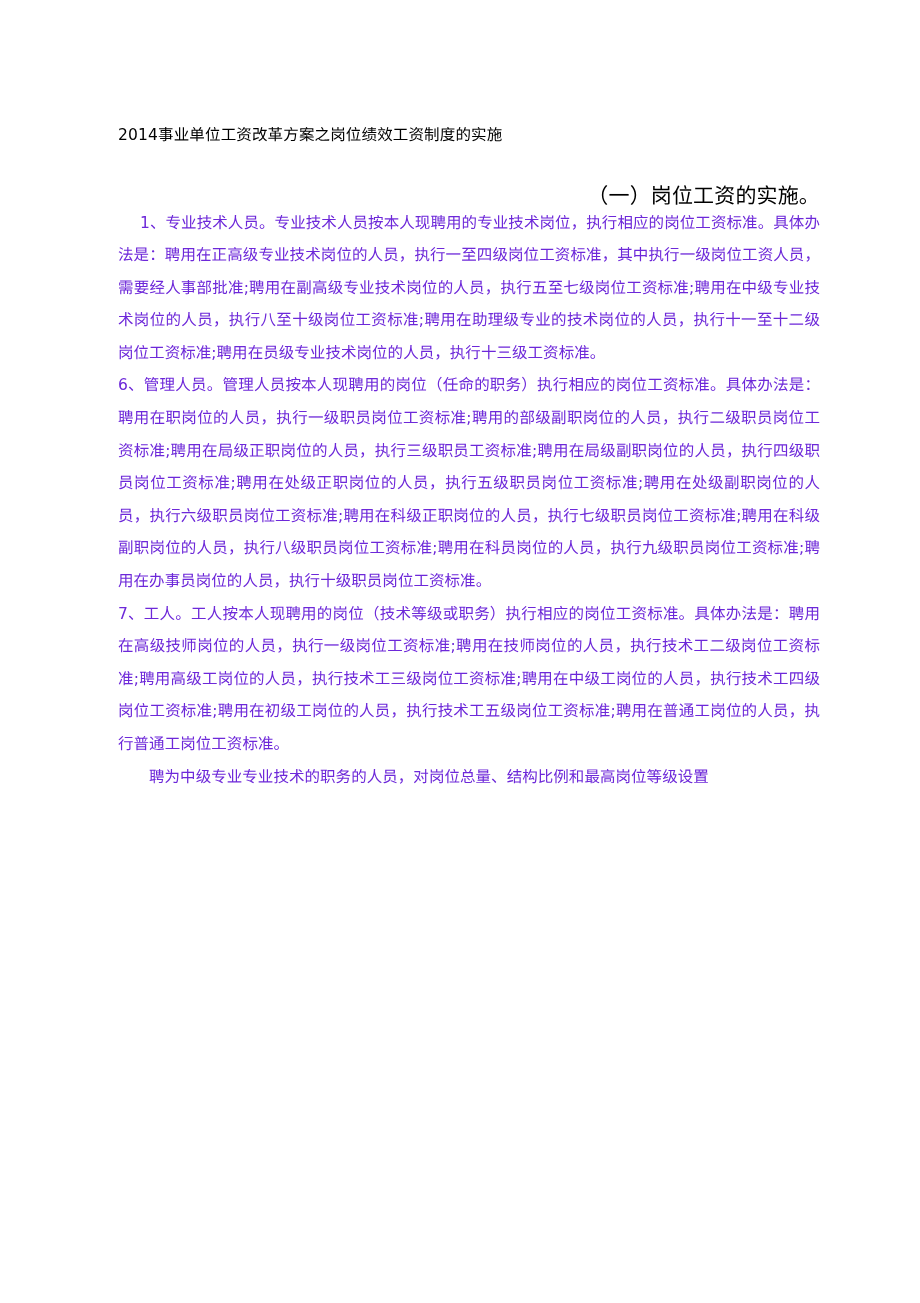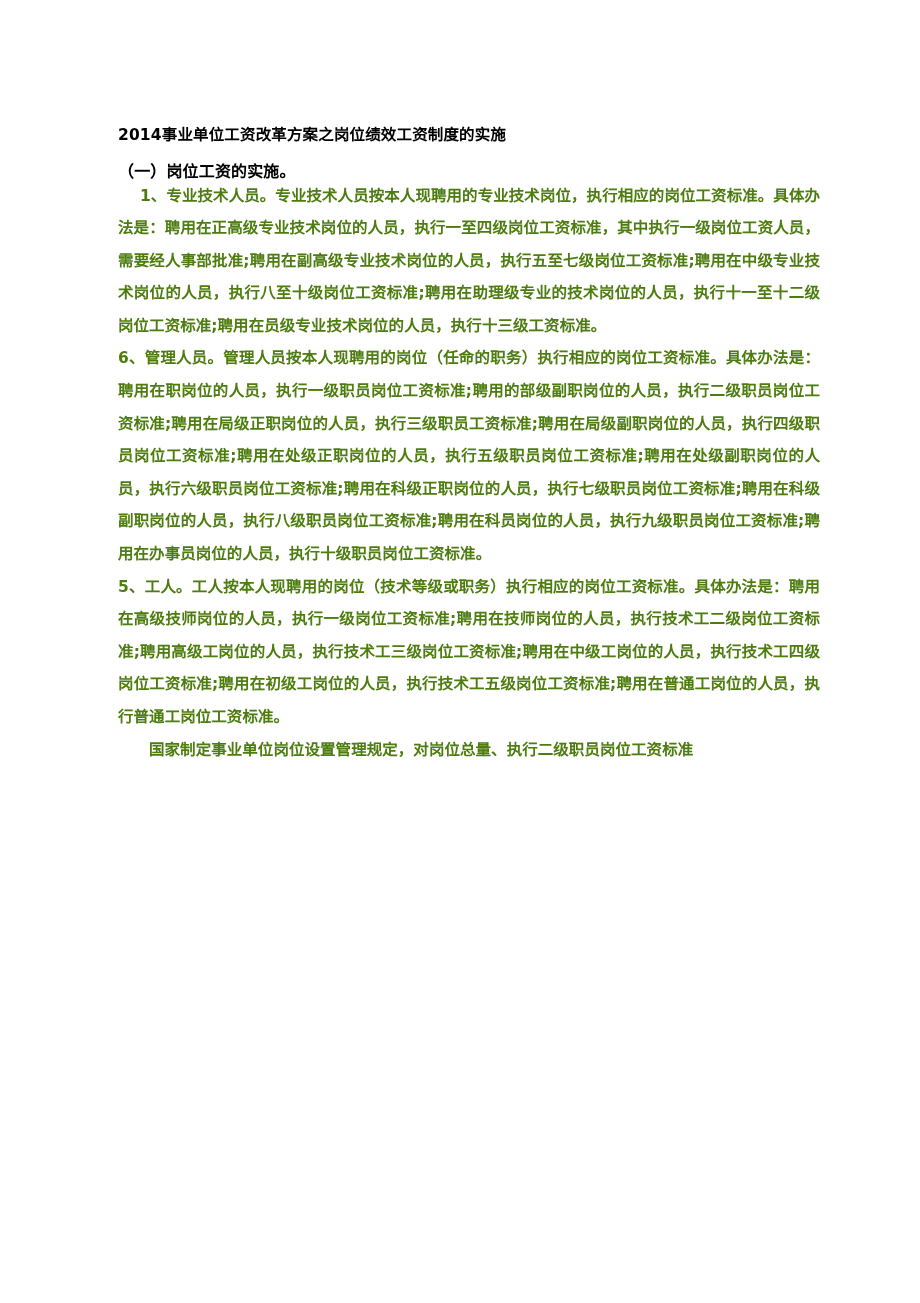--- a/index.html
+++ b/index.html
@@ -11,21 +11,20 @@
 
   .page {
     position: relative;
     width: 920px;
     height: 1303px;
     background: #ffffff;
     overflow: hidden;
     box-sizing: border-box;
     font-family: "DejaVu Sans", "Liberation Sans", sans-serif;
     color: #000000;
-    font-weight: bold;
     -webkit-font-smoothing: none;
   }
 
   .content {
     position: absolute;
     left: 118px;
     top: 128px;
     width: 702px;
   }
 
@@ -34,33 +33,33 @@
     line-height: 1.0;
     color: #000000;
     letter-spacing: 0.15px;
     margin: 0 0 0 0;
     padding: 0;
     text-align: left;
     white-space: nowrap;
   }
 
   .section-heading {
-    font-size: 16px;
+    font-size: 21px;
     line-height: 1.0;
     color: #000000;
     letter-spacing: 0.15px;
-    margin: 20px 0 0 0;
+    margin: 42px 0 0 0;
     padding: 0;
-    text-align: left;
+    text-align: right;
   }
 
   p.body-para {
     font-size: 15.5px;
     line-height: 32.6px;
-    color: #4d7c0f;
+    color: #6d28d9;
     letter-spacing: 0.05px;
     margin: 0;
     padding: 0;
     text-align: justify;
     text-justify: inter-ideograph;
     word-break: break-all;
   }
 
   
   .gap-before-p1 { margin-top: 36px; }
@@ -82,18 +81,18 @@
 
     <div class="doc-title">2014事业单位工资改革方案之岗位绩效工资制度的实施</div>
 
     <div class="section-heading">（一）岗位工资的实施。</div>
 
     <p class="body-para indent-1 gap-before-p1">1、专业技术人员。专业技术人员按本人现聘用的专业技术岗位，执行相应的岗位工资标准。具体办法是：聘用在正高级专业技术岗位的人员，执行一至四级岗位工资标准，其中执行一级岗位工资人员，需要经人事部批准;聘用在副高级专业技术岗位的人员，执行五至七级岗位工资标准;聘用在中级专业技术岗位的人员，执行八至十级岗位工资标准;聘用在助理级专业的技术岗位的人员，执行十一至十二级岗位工资标准;聘用在员级专业技术岗位的人员，执行十三级工资标准。</p>
 
 
     <p class="body-para indent-0 gap-before-p3">6、管理人员。管理人员按本人现聘用的岗位（任命的职务）执行相应的岗位工资标准。具体办法是：聘用在职岗位的人员，执行一级职员岗位工资标准;聘用的部级副职岗位的人员，执行二级职员岗位工资标准;聘用在局级正职岗位的人员，执行三级职员工资标准;聘用在局级副职岗位的人员，执行四级职员岗位工资标准;聘用在处级正职岗位的人员，执行五级职员岗位工资标准;聘用在处级副职岗位的人员，执行六级职员岗位工资标准;聘用在科级正职岗位的人员，执行七级职员岗位工资标准;聘用在科级副职岗位的人员，执行八级职员岗位工资标准;聘用在科员岗位的人员，执行九级职员岗位工资标准;聘用在办事员岗位的人员，执行十级职员岗位工资标准。</p>
 
-    <p class="body-para indent-0 gap-before-p4">5、工人。工人按本人现聘用的岗位（技术等级或职务）执行相应的岗位工资标准。具体办法是：聘用在高级技师岗位的人员，执行一级岗位工资标准;聘用在技师岗位的人员，执行技术工二级岗位工资标准;聘用高级工岗位的人员，执行技术工三级岗位工资标准;聘用在中级工岗位的人员，执行技术工四级岗位工资标准;聘用在初级工岗位的人员，执行技术工五级岗位工资标准;聘用在普通工岗位的人员，执行普通工岗位工资标准。</p>
+    <p class="body-para indent-0 gap-before-p4">7、工人。工人按本人现聘用的岗位（技术等级或职务）执行相应的岗位工资标准。具体办法是：聘用在高级技师岗位的人员，执行一级岗位工资标准;聘用在技师岗位的人员，执行技术工二级岗位工资标准;聘用高级工岗位的人员，执行技术工三级岗位工资标准;聘用在中级工岗位的人员，执行技术工四级岗位工资标准;聘用在初级工岗位的人员，执行技术工五级岗位工资标准;聘用在普通工岗位的人员，执行普通工岗位工资标准。</p>
 
-    <p class="body-para indent-2 gap-before-p5">国家制定事业单位岗位设置管理规定，对岗位总量、执行二级职员岗位工资标准</p>
+    <p class="body-para indent-2 gap-before-p5">聘为中级专业专业技术的职务的人员，对岗位总量、结构比例和最高岗位等级设置</p>
 
   </div>
 </div>
 
 </body></html>

